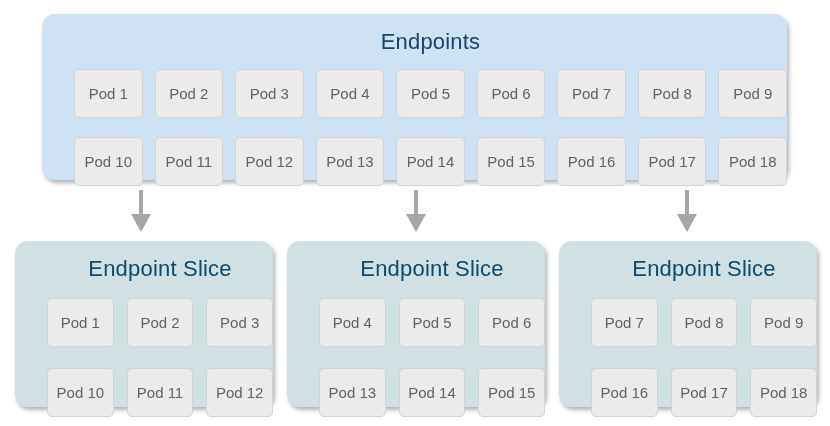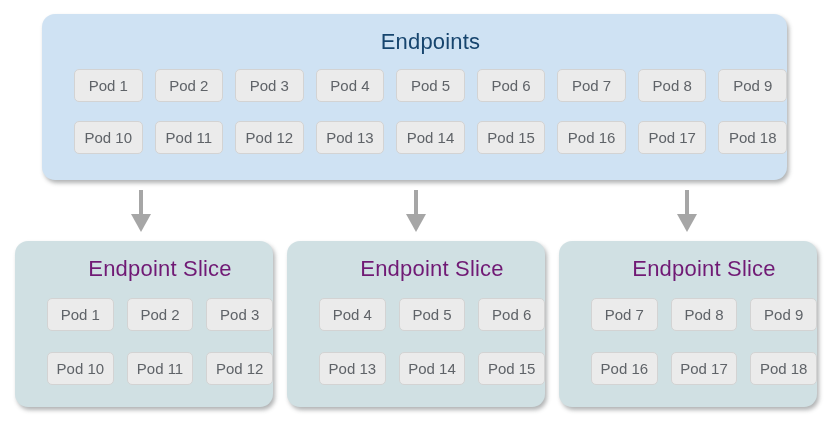--- a/index.html
+++ b/index.html
@@ -34,36 +34,36 @@
   .slice-box.s1 { left: 287px; }
   .slice-box.s2 { left: 559px; }
 
   .box-title {
     text-align: center;
     font-size: 22px;
     line-height: 26px;
     letter-spacing: 0.2px;
   }
   .endpoints-title { color: #17456e; }
-  .slice-title    { color: #701a75; }
+  .slice-title    { color: #0c4a6e; }
 
   .pod-row {
     display: flex;
     justify-content: center;
   }
   .endpoints-box .pod-row { gap: 12px; }
   .endpoints-box .row-1 { margin-top: 14px; }
   .endpoints-box .row-2 { margin-top: 19px; }
   .slice-box .pod-row { gap: 13px; }
   .slice-box .row-1 { margin-top: 16px; }
   .slice-box .row-2 { margin-top: 21px; }
 
   .pod {
     box-sizing: border-box;
-    width: 70px; height: 33px;
+    width: 70px; height: 49px;
     background: #ebebeb;
     border: 1px solid #d3d3d3;
     border-radius: 5px;
     display: flex;
     align-items: center;
     justify-content: center;
     font-size: 15px;
     color: #5f6368;
     white-space: nowrap;
   }

